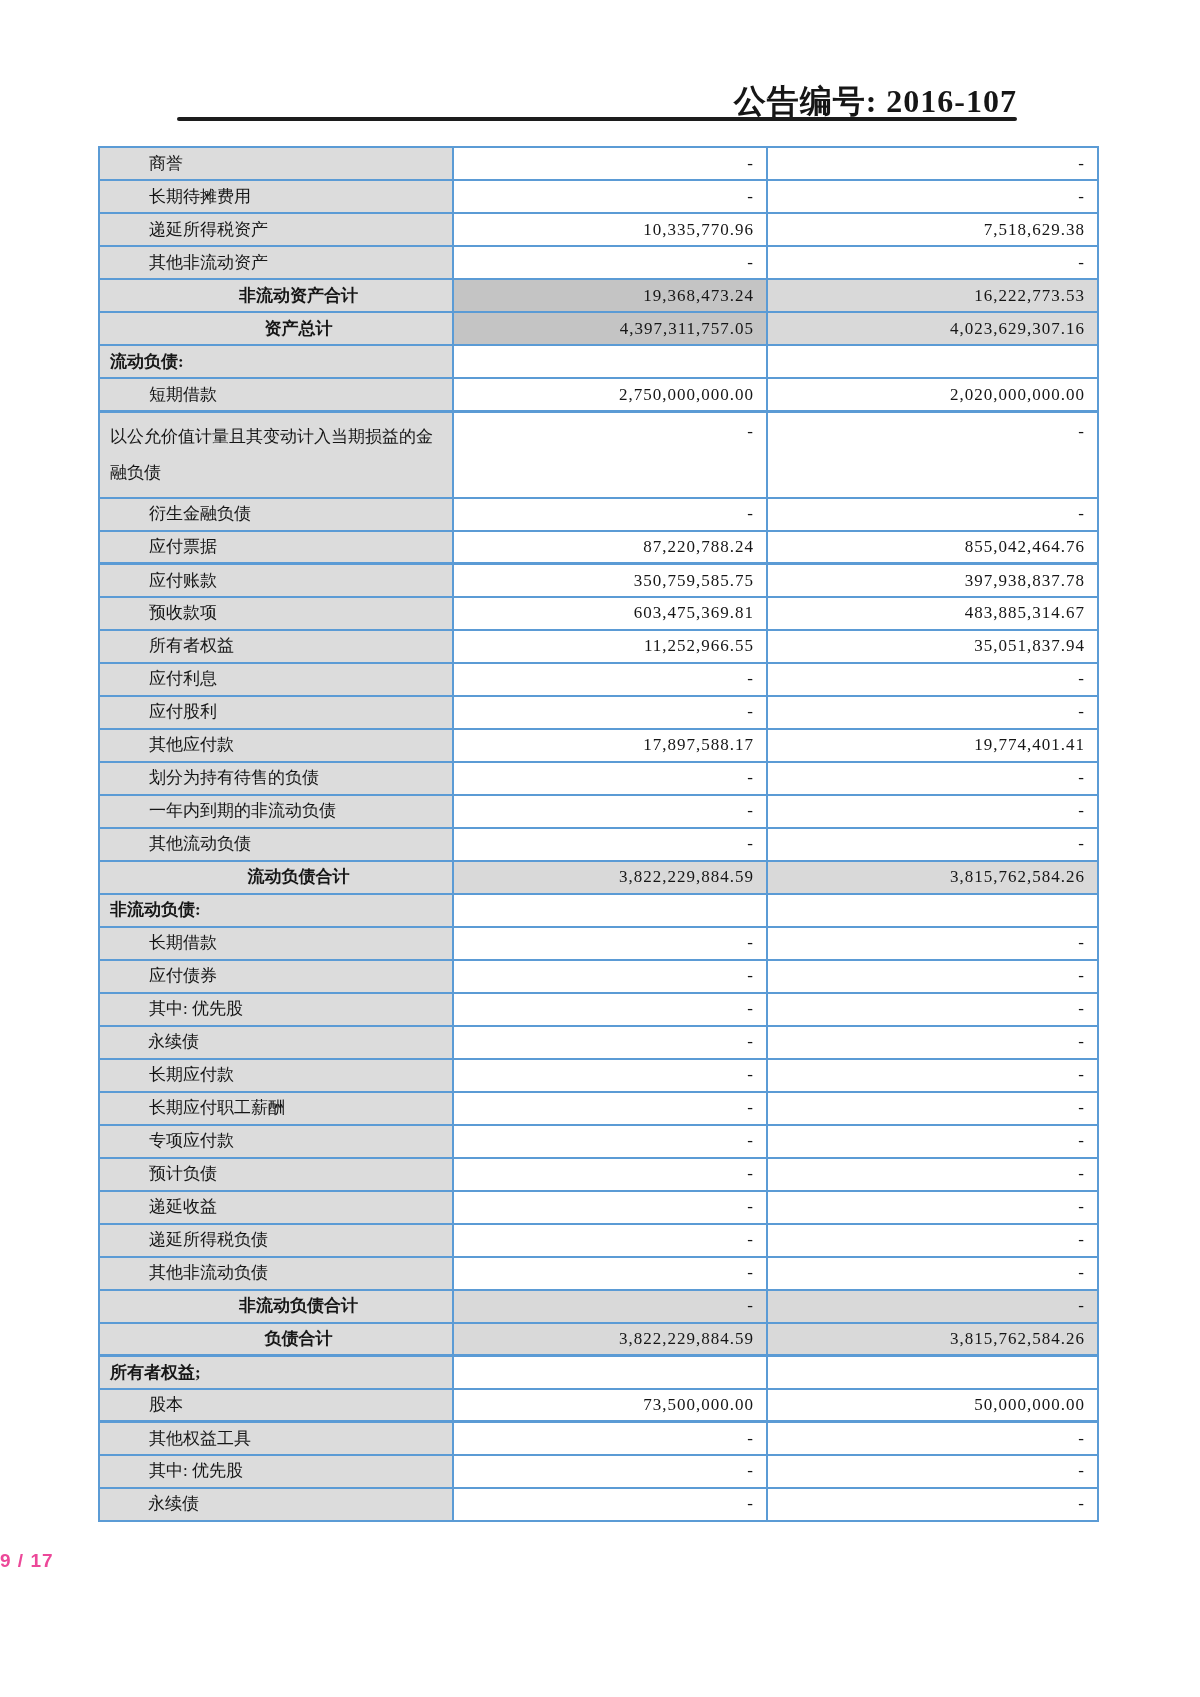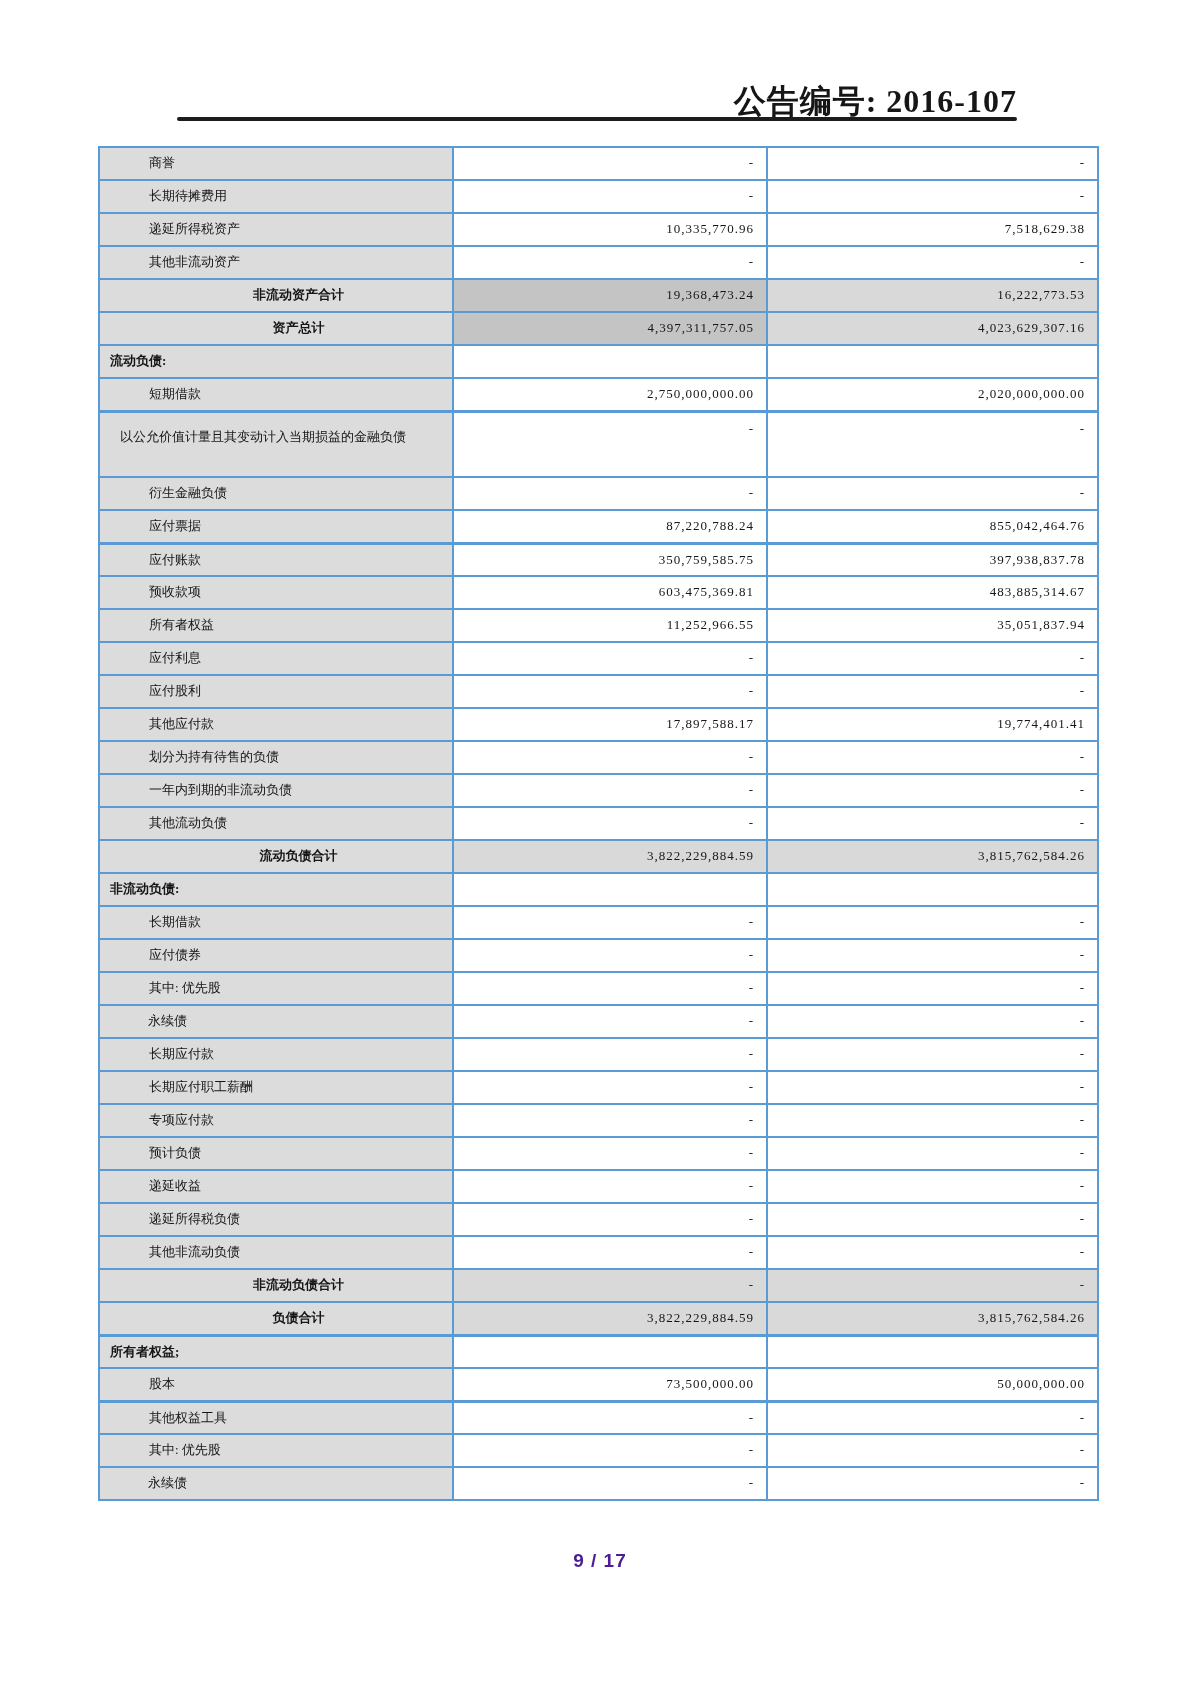--- a/index.html
+++ b/index.html
@@ -35,21 +35,21 @@
     background: #1c1c1c;
     border-radius: 2px;
   }
   table.bs-table {
     position: absolute;
     left: 98px;
     top: 146px;
     width: 999px;
     border-collapse: collapse;
     table-layout: fixed;
-    font-size: 13px;
+    font-size: 17px;
   }
   col.c1 { width: 354px; }
   col.c2 { width: 314px; }
   col.c3 { width: 331px; }
   tr { height: 33px; }
   tr.tall { height: 66px; }
   td {
     border: 2px solid #5b9bd5;
     padding: 0;
     overflow: hidden;
@@ -74,45 +74,44 @@
     padding-left: 10px;
   }
   tr.total td.lab {
     font-weight: bold;
     text-align: center;
   }
   tr.sub td.lab {
     padding-left: 48px;
   }
   tr.flush td.lab {
-    padding-left: 20px;
+    padding-left: 10px;
     padding-top: 6px;
     padding-bottom: 6px;
     line-height: 36px;
     vertical-align: top;
   }
   tr.tall td.val {
     vertical-align: top;
     padding-top: 8px;
   }
   tr.shade-dark td.v1 { background: #c4c4c4; }
   tr.shade-dark td.v2 { background: #d9d9d9; margin-top: 6px; }
   tr.shade-light td.val { background: #d9d9d9; }
   tr.heavy td { border-bottom-width: 3px; }
   .page-footer {
     position: absolute;
     top: 1550px;
     left: 0;
     width: 1200px;
-    text-align: center;
     font-family: "Liberation Sans", "DejaVu Sans", sans-serif;
     font-weight: bold;
     font-size: 19px;
     letter-spacing: 1px;
-    color: #4c1d95;
+    color: #ec4899;
   }
 </style>
 </head>
 <body>
 
 <div class="doc-header">公告编号: 2016-107</div>
 
 <div class="header-rule"></div>
 
 <table class="bs-table">

